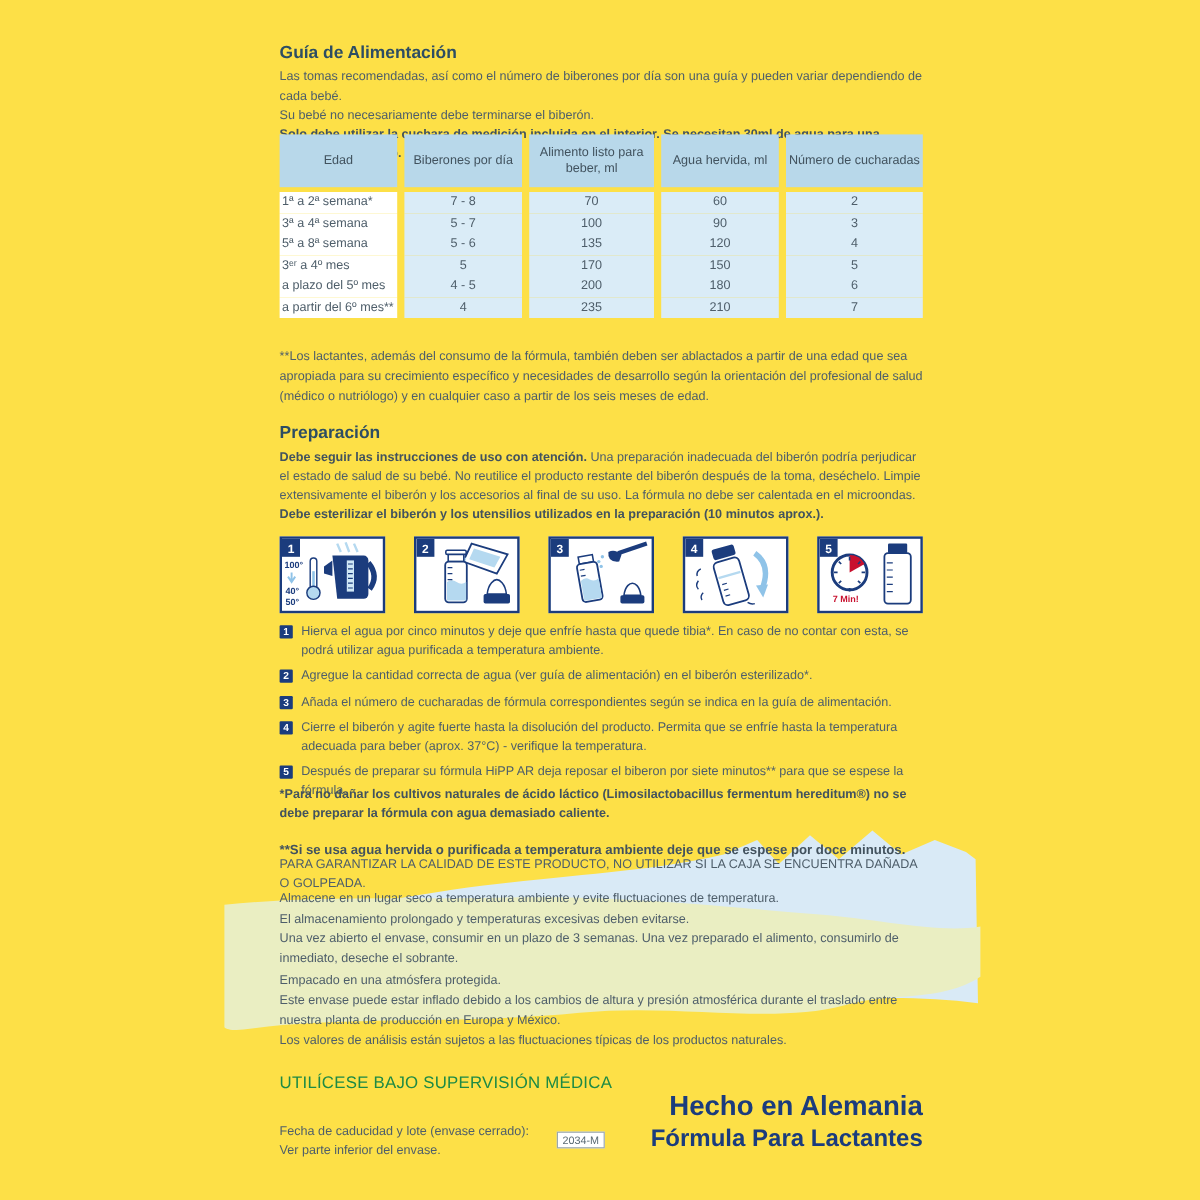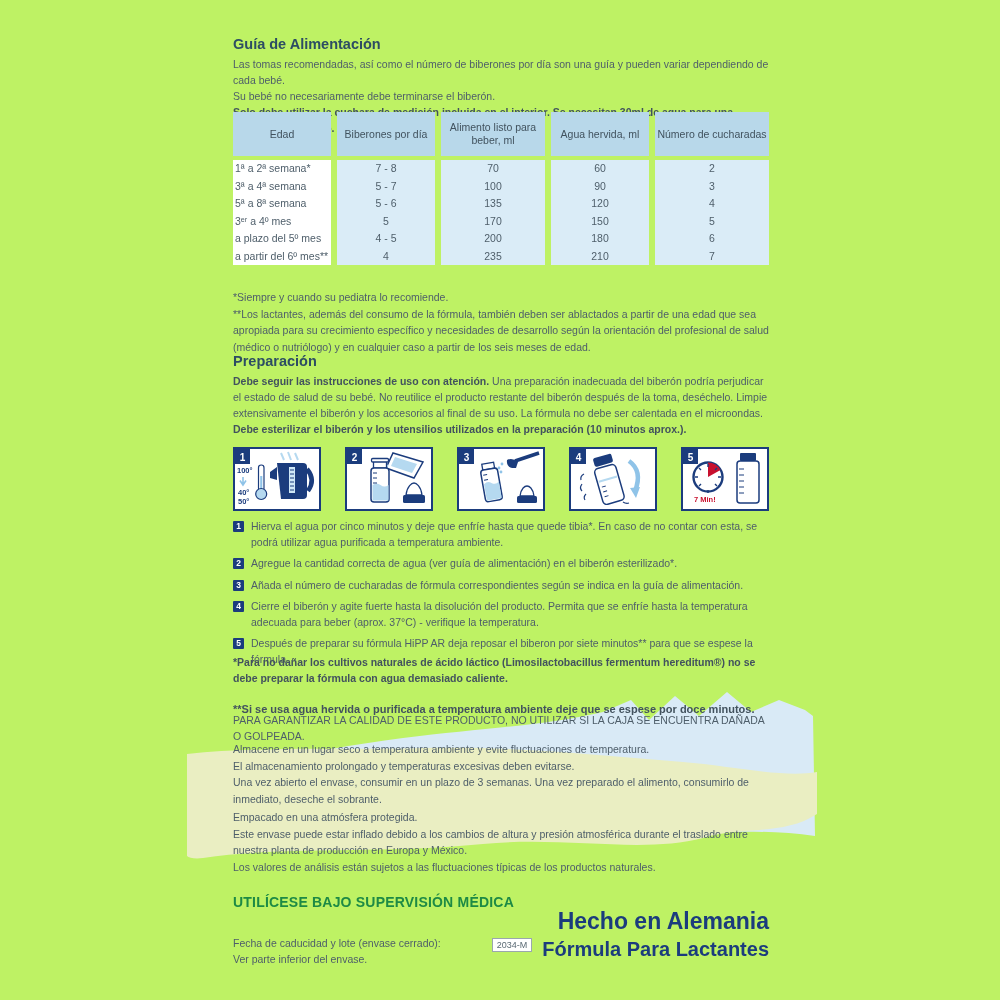--- a/index.html
+++ b/index.html
@@ -1,18 +1,18 @@
 <!DOCTYPE html>
 <html><head>
 <meta charset="utf-8">
 <style>
   * { margin:0; padding:0; box-sizing:border-box; }
   html,body { background:#fff; }
   body { font-family:"Liberation Sans","DejaVu Sans",sans-serif; color:#4e5e6a; }
-  .page { position:relative; width:1000px; height:1000px; background:#bef264; overflow:hidden; }
+  .page { position:relative; width:1000px; height:1000px; background:#fde047; overflow:hidden; }
   .abs { position:absolute; left:233px; width:536px; z-index:2; }
   .body-txt { font-size:10.5px; line-height:16px; color:#4e5e6a; }
   .bold-txt { font-weight:bold; color:#42525e; }
   h1.sec-title { font-size:14.5px; font-weight:bold; color:#2d4d63; margin-bottom:4px; }
   
   .ftable-head, .ftable-row { display:grid; grid-template-columns:98px 98px 104px 98px 1fr; column-gap:6px; }
   .ftable-head .hc { background:#b8d8ea; height:44px; display:flex; align-items:center; justify-content:center;
       text-align:center; font-size:10.5px; line-height:13px; color:#41525e; }
   .ftable-body { margin-top:4px; }
   .ftable-row .c { font-size:10.5px; line-height:17.5px; height:17.5px; color:#4e5e6a; }
@@ -23,26 +23,26 @@
   .step-badge { flex:0 0 auto; width:11px; height:11px; margin-top:2px; background:#1b3c7d; color:#fff;
       font-size:8.5px; font-weight:bold; line-height:11px; text-align:center; border-radius:1px; }
   .step-txt { font-size:10.5px; line-height:15.5px; color:#4e5e6a; }
   
   .icons-row { display:flex; justify-content:space-between; }
   .icon-box { width:88px; height:64px; border:2px solid #1b3c7d; background:#fff; }
   .svg-badge { font-size:10px; font-weight:bold; fill:#fff; text-anchor:middle; }
   .svg-lbl { font-size:7.5px; font-weight:bold; fill:#1b3c7d; }
   .svg-red { font-size:7.5px; font-weight:bold; fill:#c8102e; }
   
-  .supervision { font-size:14px; font-weight:bold; color:#1d8a45; letter-spacing:0.2px; }
+  .supervision { font-size:14px; font-weight:normal; color:#1d8a45; letter-spacing:0.2px; }
   .made-wrap { text-align:right; }
   .made-title { font-size:23px; font-weight:bold; color:#1b3c7d; line-height:26px; }
-  .product-row { display:flex; justify-content:flex-end; align-items:flex-start; gap:10px; margin-top:4px; }
+  .product-row { display:flex; justify-content:flex-end; align-items:center; gap:10px; margin-top:4px; }
   .batch-box { font-size:9px; color:#5a6a74; border:1px solid #9aa7ae; background:#fff; padding:1px 4px; }
-  .product-title { font-size:20px; font-weight:bold; color:#1b3c7d; }
+  .product-title { font-size:20px; font-weight:bold; color:#1b3c7d;margin-left:28px; }
   .waves { position:absolute; left:183px; top:686px; z-index:0; }
 </style>
 </head>
 <body>
 
 <div class="page">
 
   <svg class="waves" width="640" height="196" viewBox="0 0 640 196">
     <path d="M8 100 C60 80 140 62 220 52 C300 42 360 40 420 26
              L448 14 L466 34 L492 10 L516 30 L544 6 L568 26 L596 14 L622 24
@@ -106,21 +106,20 @@
         <div class="c first">a partir del 6º mes**</div>
         <div class="c val">4</div>
         <div class="c val">235</div>
         <div class="c val">210</div>
         <div class="c val">7</div>
       </div>
     </div>
   </div>
 
   <div class="abs" style="top:289px">
-    <div class="body-txt" style="line-height:16.5px">*Siempre y cuando su pediatra lo recomiende.</div>
     <div class="body-txt" style="line-height:16.5px">**Los lactantes, además del consumo de la fórmula, también deben ser ablactados a partir de una edad que sea apropiada para su crecimiento específico y necesidades de desarrollo según la orientación del profesional de salud (médico o nutriólogo) y en cualquier caso a partir de los seis meses de edad.</div>
   </div>
 
   <div class="abs" style="top:353px">
     <h1 class="sec-title">Preparación</h1>
     <div class="body-txt"><span class="bold-txt">Debe seguir las instrucciones de uso con atención.</span><span> Una preparación inadecuada del biberón podría perjudicar el estado de salud de su bebé. No reutilice el producto restante del biberón después de la toma, deséchelo. Limpie extensivamente el biberón y los accesorios al final de su uso. La fórmula no debe ser calentada en el microondas. </span><span class="bold-txt">Debe esterilizar el biberón y los utensilios utilizados en la preparación (10 minutos aprox.).</span></div>
   </div>
 
   <div class="abs icons-row" style="top:447px">
 

